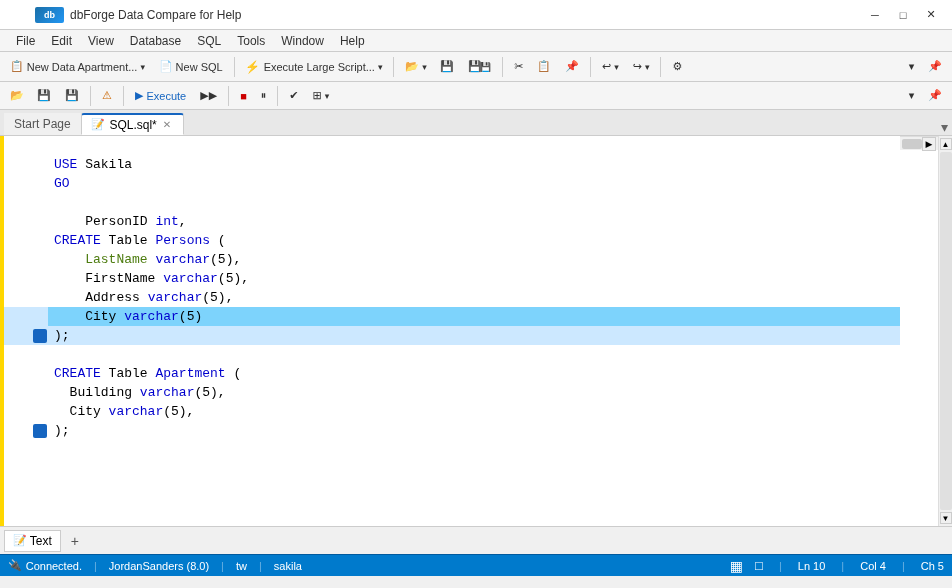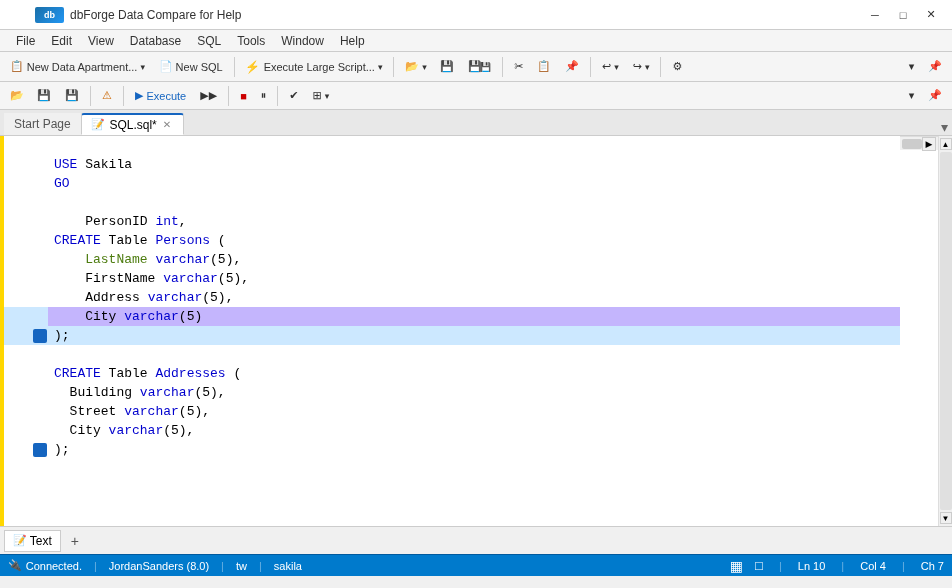--- a/index.html
+++ b/index.html
@@ -414,55 +414,50 @@
 
       <div class="line">
         <div class="line-gutter" style="min-width:28px; background:#f0f0f0; border-right:1px solid #e0e0e0; text-align:right; padding-right:4px; font-size:11px; color:#aaa;"></div>
         <div class="line-marker" style="min-width:16px;"></div>
         <div class="line-content"><span style="color:#000;">    Address </span><span style="color:#0000cd;">varchar</span><span style="color:#000;">(5),</span></div>
       </div>
 
       <div class="line" style="background:#cce8ff;">
         <div class="line-gutter" style="min-width:28px; background:#d8eeff; border-right:1px solid #e0e0e0; text-align:right; padding-right:4px; font-size:11px; color:#aaa;"></div>
         <div class="line-marker" style="min-width:16px;"></div>
-        <div class="line-content" style="background:#c4b5fd;"><span style="color:#000;">    City </span><span style="color:#0000cd;">varchar</span><span style="color:#000;">(5)</span></div>
+        <div class="line-content" style="background:#7dd3fc;"><span style="color:#000;">    City </span><span style="color:#0000cd;">varchar</span><span style="color:#000;">(5)</span></div>
       </div>
 
       <div class="line" style="background:#cce8ff;">
         <div class="line-gutter" style="min-width:28px; background:#d8eeff; border-right:1px solid #e0e0e0; text-align:right; padding-right:4px; font-size:11px; color:#aaa;"></div>
         <div class="line-marker" style="min-width:16px; display:flex; align-items:center; justify-content:center;">
           <div style="width:14px; height:14px; background:#1565C0; border-radius:2px;"></div>
         </div>
         <div class="line-content" style="background:#cce8ff;"><span style="color:#000;">);</span></div>
       </div>
 
       <div class="line">
         <div class="line-gutter" style="min-width:28px; background:#f0f0f0; border-right:1px solid #e0e0e0; text-align:right; padding-right:4px; font-size:11px; color:#aaa;"></div>
         <div class="line-marker" style="min-width:16px;"></div>
         <div class="line-content">&nbsp;</div>
       </div>
 
       <div class="line">
         <div class="line-gutter" style="min-width:28px; background:#f0f0f0; border-right:1px solid #e0e0e0; text-align:right; padding-right:4px; font-size:11px; color:#aaa;"></div>
         <div class="line-marker" style="min-width:16px;"></div>
-        <div class="line-content"><span style="color:#0000cd;">CREATE</span><span style="color:#000;"> Table </span><span style="color:#0000cd;">Addresses</span><span style="color:#000;"> (</span></div>
+        <div class="line-content"><span style="color:#0000cd;">CREATE</span><span style="color:#000;"> Table </span><span style="color:#0000cd;">Apartment</span><span style="color:#000;"> (</span></div>
       </div>
 
 
       <div class="line">
         <div class="line-gutter" style="min-width:28px; background:#f0f0f0; border-right:1px solid #e0e0e0; text-align:right; padding-right:4px; font-size:11px; color:#aaa;"></div>
         <div class="line-marker" style="min-width:16px;"></div>
         <div class="line-content"><span style="color:#000;">  Building </span><span style="color:#0000cd;">varchar</span><span style="color:#000;">(5),</span></div>
       </div>
 
-      <div class="line">
-        <div class="line-gutter" style="min-width:28px; background:#f0f0f0; border-right:1px solid #e0e0e0; text-align:right; padding-right:4px; font-size:11px; color:#aaa;"></div>
-        <div class="line-marker" style="min-width:16px;"></div>
-        <div class="line-content"><span style="color:#000;">  Street </span><span style="color:#0000cd;">varchar</span><span style="color:#000;">(5),</span></div>
-      </div>
 
       <div class="line">
         <div class="line-gutter" style="min-width:28px; background:#f0f0f0; border-right:1px solid #e0e0e0; text-align:right; padding-right:4px; font-size:11px; color:#aaa;"></div>
         <div class="line-marker" style="min-width:16px;"></div>
         <div class="line-content"><span style="color:#000;">  City </span><span style="color:#0000cd;">varchar</span><span style="color:#000;">(5),</span></div>
       </div>
 
       <div class="line">
         <div class="line-gutter" style="min-width:28px; background:#f0f0f0; border-right:1px solid #e0e0e0; text-align:right; padding-right:4px; font-size:11px; color:#aaa;"></div>
         <div class="line-marker" style="min-width:16px; display:flex; align-items:center; justify-content:center;">
@@ -519,14 +514,14 @@
     <span>sakila</span>
   </div>
   <div style="flex:1;"></div>
   <button style="background:none; border:none; color:white; cursor:pointer; font-size:14px;">▦</button>
   <button style="background:none; border:none; color:white; cursor:pointer; font-size:13px;">□</button>
   <span style="color:rgba(255,255,255,0.4); margin: 0 4px;">|</span>
   <span>Ln 10</span>
   <span style="color:rgba(255,255,255,0.4); margin: 0 4px;">|</span>
   <span>Col 4</span>
   <span style="color:rgba(255,255,255,0.4); margin: 0 4px;">|</span>
-  <span>Ch 7</span>
+  <span>Ch 5</span>
 </div>
 
 </body></html>

